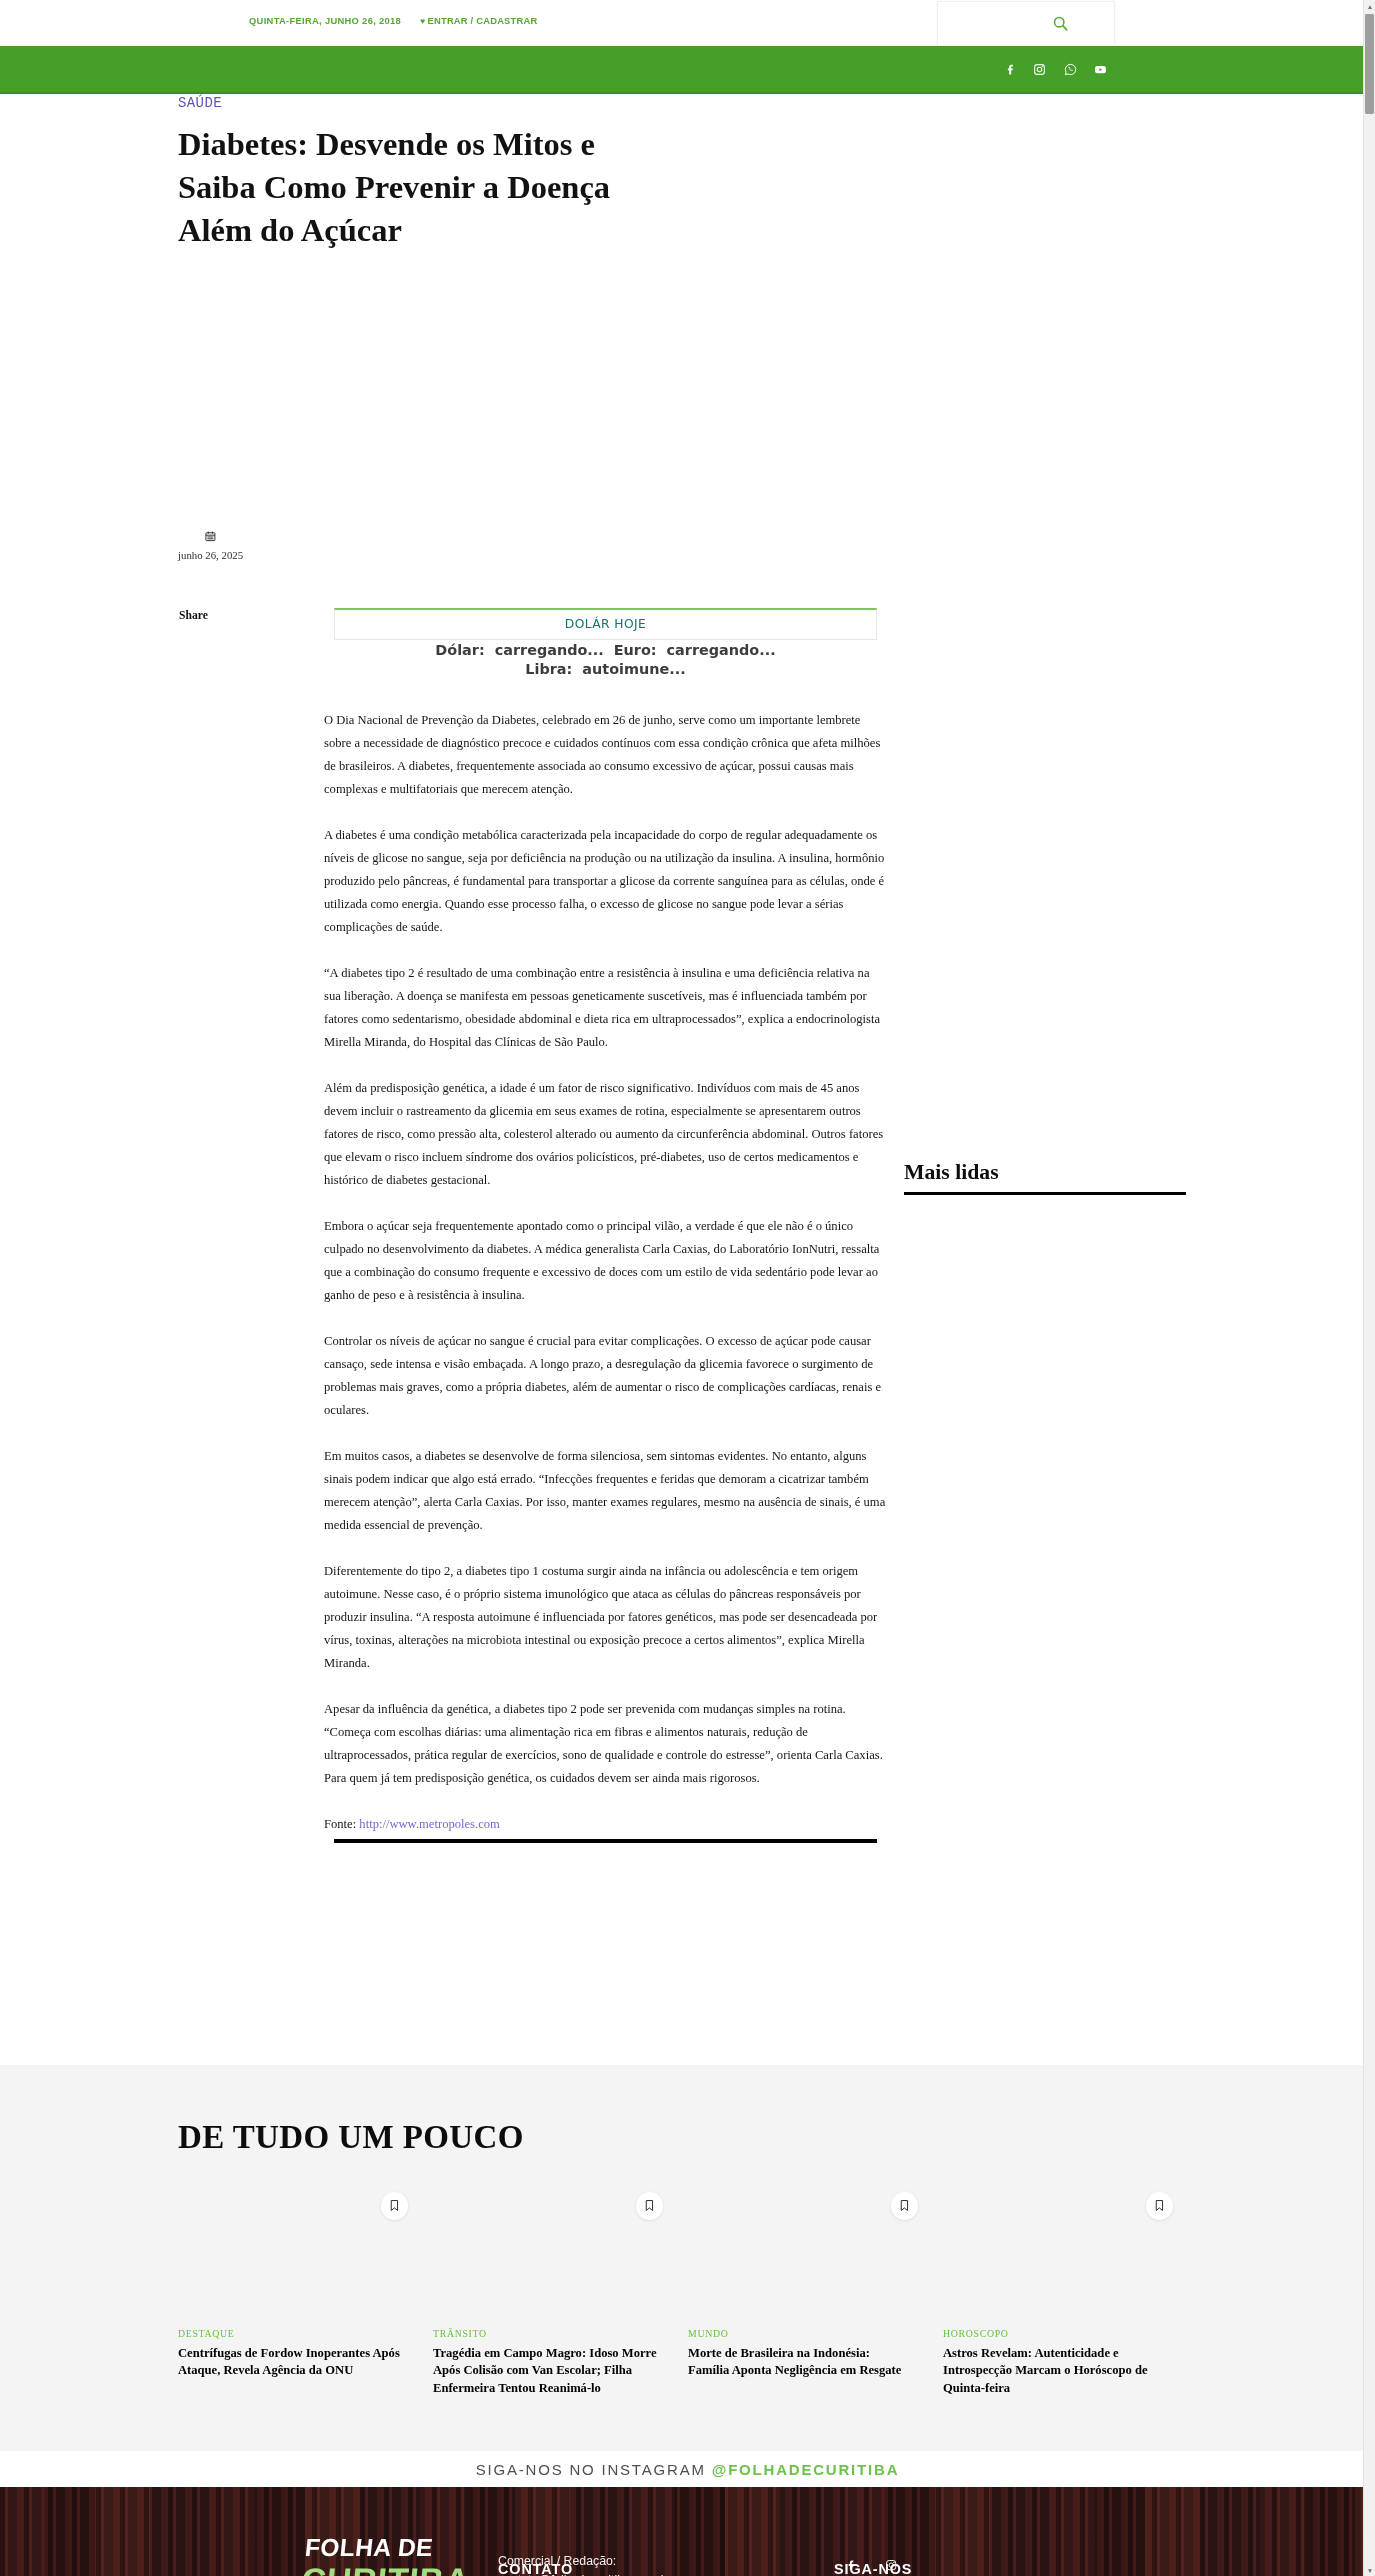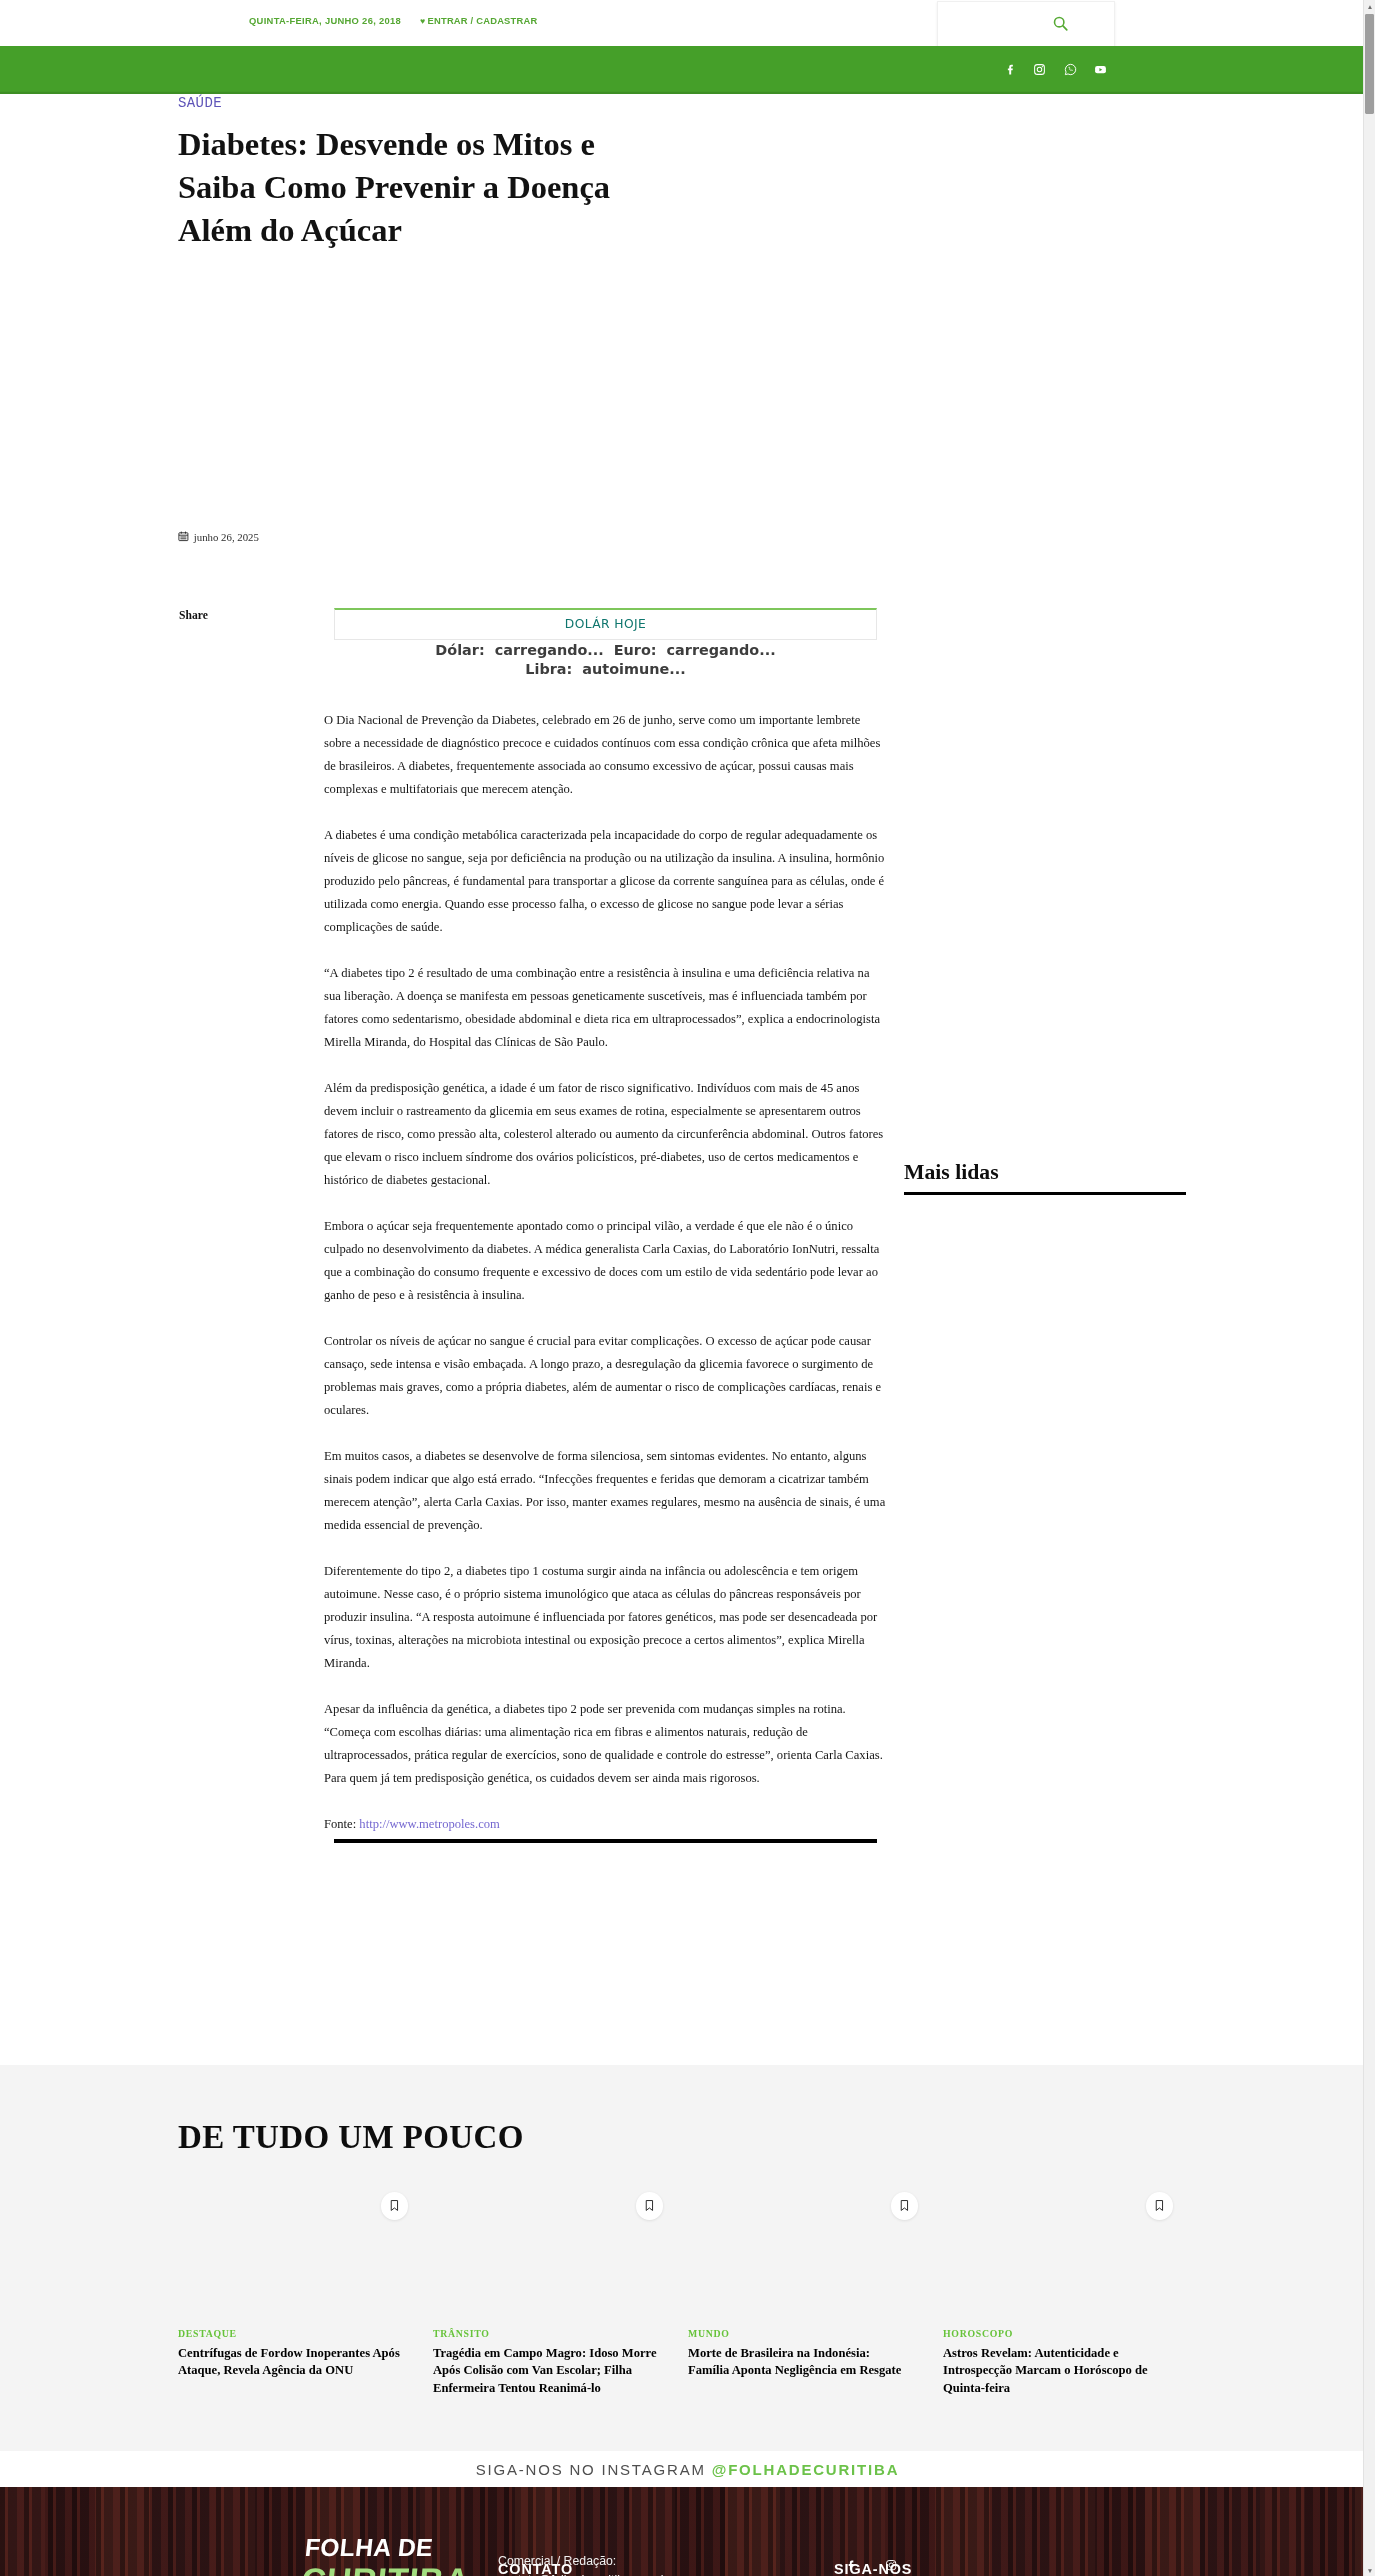--- a/index.html
+++ b/index.html
@@ -16,21 +16,21 @@
   .search-icon{position:absolute;left:114px;top:13.7px;width:17.3px;height:17.3px;cursor:pointer;}
 
   
   .navbar{left:0;top:46px;width:1375px;height:48px;background:#459f29;box-shadow:inset 0 -2.2px 0 rgba(0,0,0,.10);}
   .nav-social{position:absolute;left:1003px;top:17.3px;display:flex;gap:17.3px;}
   .nav-social .sicon{width:13px;height:13px;cursor:pointer;}
 
   
   .category-link{left:178px;top:95px;font-size:14px;color:#5e54b8;letter-spacing:0.4px;font-family:Liberation Mono, monospace;cursor:pointer;text-align:right;}
   .article-title{left:178px;top:123px;width:473px;font-family:"Liberation Serif",serif;font-weight:bold;font-size:32.5px;line-height:43px;color:#121212;}
-  .meta-date{left:178px;top:531px;font-family:"Liberation Serif",serif;font-size:10.8px;color:#2e2e2e;display:flex;align-items:center;gap:5px;}
+  .meta-date{left:178px;top:531px;font-family:"Liberation Serif",serif;font-size:10.8px;color:#2e2e2e;display:flex;align-items:center;gap:5px;flex-direction:column;}
   .share-label{left:179px;top:609px;font-family:"Liberation Serif",serif;font-weight:bold;font-size:11.6px;color:#111;}
 
   
   .dolar-box{left:334px;top:608px;width:543px;height:32px;background:#fff;border:0.7px solid #e7e7e7;border-top:2.2px solid #7ec65b;box-sizing:border-box;}
   .dolar-box .t{width:100%;text-align:center;line-height:29px;font-size:12.3px;color:#0f766e;letter-spacing:0.4px;font-family:"DejaVu Sans",sans-serif;}
   .ticker{left:334px;top:641px;width:543px;text-align:center;font-family:"DejaVu Sans",sans-serif;font-weight:bold;font-size:14.4px;line-height:19px;color:#3d3d3d;word-spacing:5px;}
 
   
   .article-body{left:324px;top:709px;width:562px;}
   .article-body p{margin:0 0 23px;font-family:"Liberation Serif",serif;font-size:12.6px;line-height:23px;color:#161616;}
@@ -39,21 +39,21 @@
 
   
   .mais-lidas{left:904px;top:1160px;font-family:"Liberation Serif",serif;font-weight:bold;font-size:21.7px;color:#0e0e0e;}
   .mais-lidas-rule{left:904px;top:1192px;width:282px;height:2.9px;background:#000;}
 
   
   .gray-section{left:0;top:2065px;width:1375px;height:386px;background:#f4f4f4;}
   .section-title{left:178px;top:2119px;font-family:"Liberation Serif",serif;font-weight:bold;font-size:33px;color:#0d0d0d;letter-spacing:0.4px;}
   .card{position:absolute;top:2182px;width:226px;height:238px;}
   .bm-circle{position:absolute;top:10px;right:-4.3px;width:27.5px;height:27.5px;border-radius:50%;background:#fff;box-shadow:0 0.7px 2.9px rgba(0,0,0,.10);display:flex;align-items:center;justify-content:center;cursor:pointer;}
-  .card-cat{position:absolute;top:146px;left:0;font-family:"Liberation Serif",serif;font-size:9.8px;color:#67c33a;letter-spacing:0.7px;cursor:pointer;font-weight:bold;}
+  .card-cat{position:absolute;top:146px;left:0;font-family:"Liberation Serif",serif;font-size:9.8px;color:#67c33a;letter-spacing:0.7px;cursor:pointer;}
   .card-title{position:absolute;top:163px;left:0;width:226px;font-family:"Liberation Serif",serif;font-weight:bold;font-size:12.6px;line-height:17.3px;color:#000;cursor:pointer;}
 
   
   .insta-bar{left:0;top:2452px;width:1375px;height:35px;background:#fff;text-align:center;line-height:35px;font-size:15px;letter-spacing:1.8px;color:#4f4f4f;}
   .insta-bar b{color:#6cc24a;font-weight:bold;cursor:pointer;}
 
   
   .footer-dark{left:0;top:2487px;width:1375px;height:101px;
     background:
       repeating-linear-gradient(90deg, rgba(10,2,2,.38) 0 5px, rgba(130,45,30,.28) 5px 8px, rgba(15,4,4,.22) 8px 17.3px, rgba(95,32,26,.30) 17.3px 24px),

